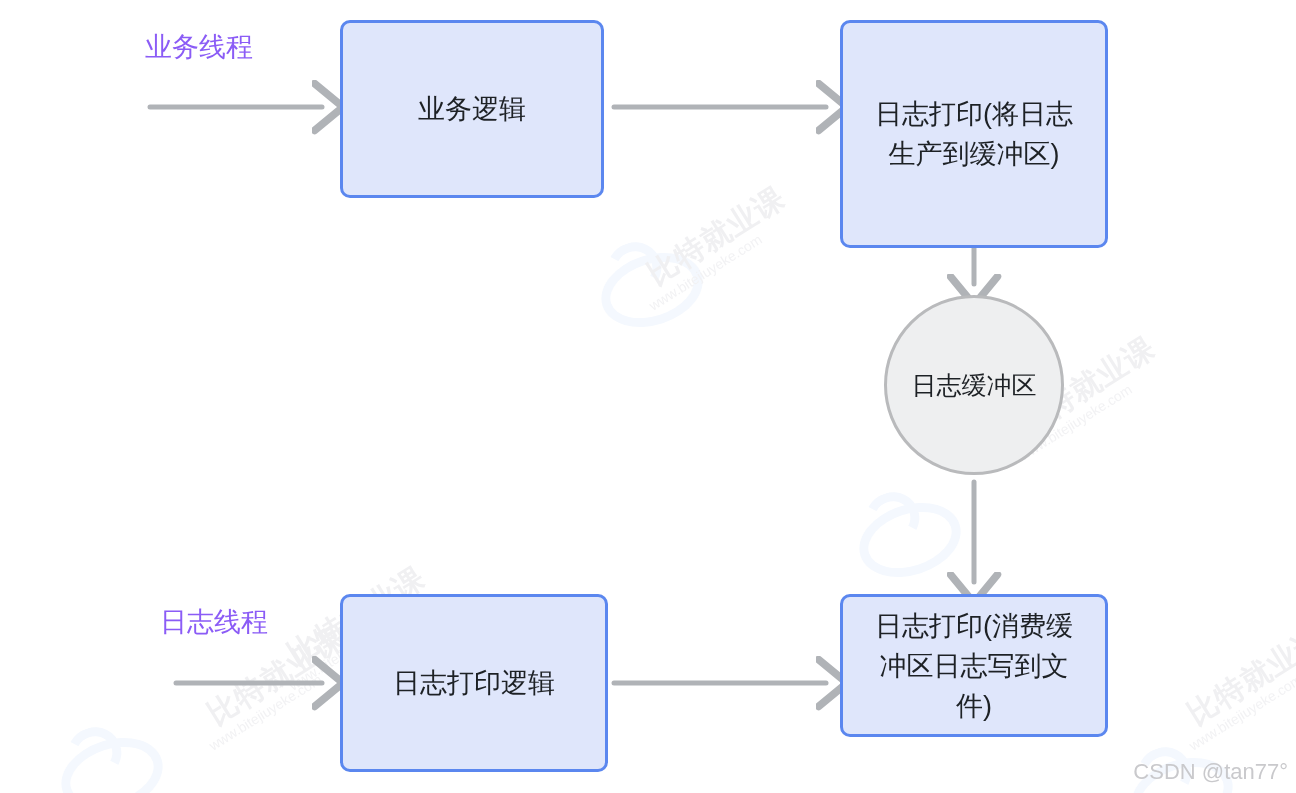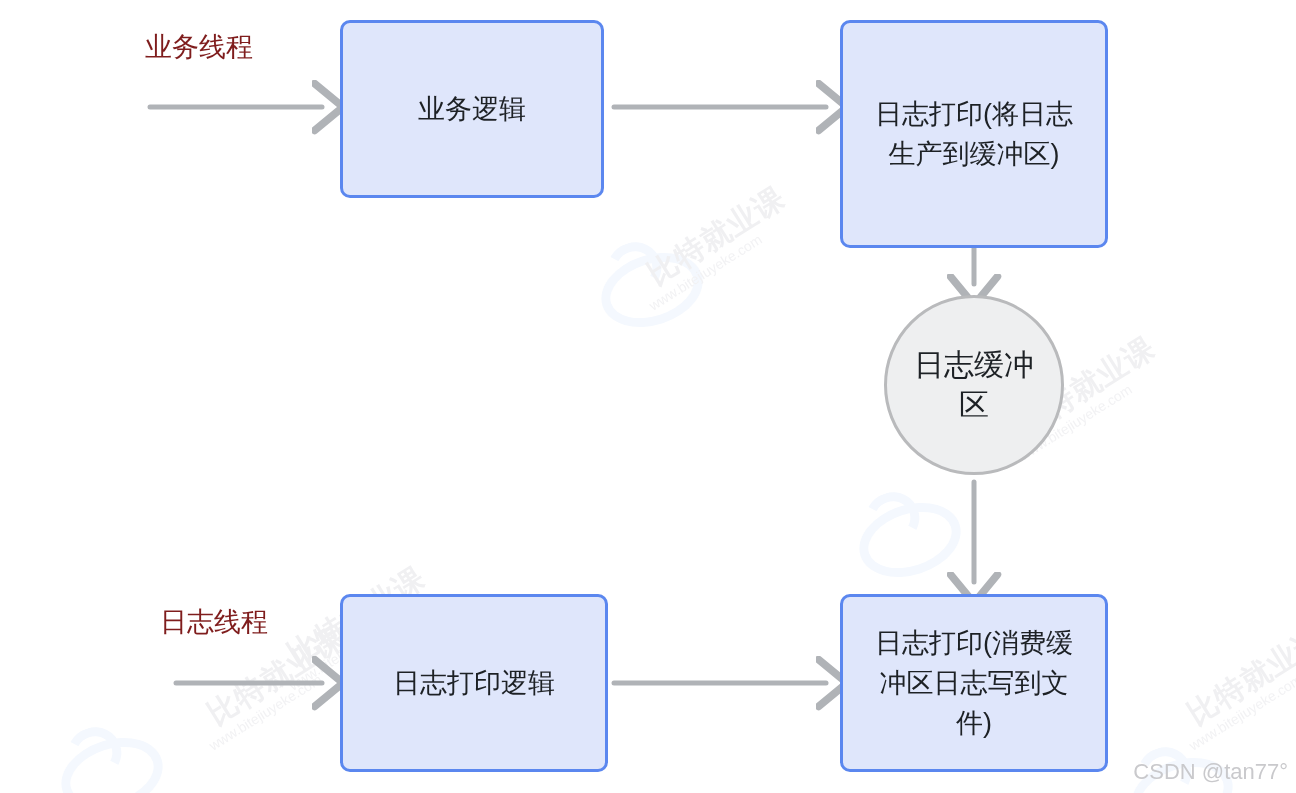--- a/index.html
+++ b/index.html
@@ -93,29 +93,29 @@
   }
   .node-label {
     color: #1d2125;
     font-size: 27px;
     line-height: 40px;
     padding: 0 12px;
     white-space: pre-line;
   }
   .circle-label {
     color: #1d2125;
-    font-size: 30px;
+    font-size: 25px;
     line-height: 40px;
     padding: 0 14px;
   }
 
   
   .text-label {
     position: absolute;
-    color: #7f1d1d;
+    color: #8b5cf6;
     font-size: 27px;
     line-height: 34px;
     white-space: nowrap;
     z-index: 3;
   }
 
   
   .edges {
     position: absolute;
     left: 0; top: 0;
@@ -209,21 +209,21 @@
   </div>
 
   <div class="node node-circle" style="left:884px; top:295px; width:180px; height:180px;">
     <span class="circle-label">日志缓冲区</span>
   </div>
 
   <div class="node node-box" style="left:340px; top:594px; width:268px; height:178px;">
     <span class="node-label">日志打印逻辑</span>
   </div>
 
-  <div class="node node-box" style="left:840px; top:594px; width:268px; height:178px;align-items:center;">
+  <div class="node node-box" style="left:840px; top:594px; width:268px; height:143px;align-items:center;">
     <span class="node-label">日志打印(消费缓
 冲区日志写到文
 件)</span>
   </div>
 
   <div class="credit">CSDN @tan77°</div>
 
 </div>
 
 </body></html>

